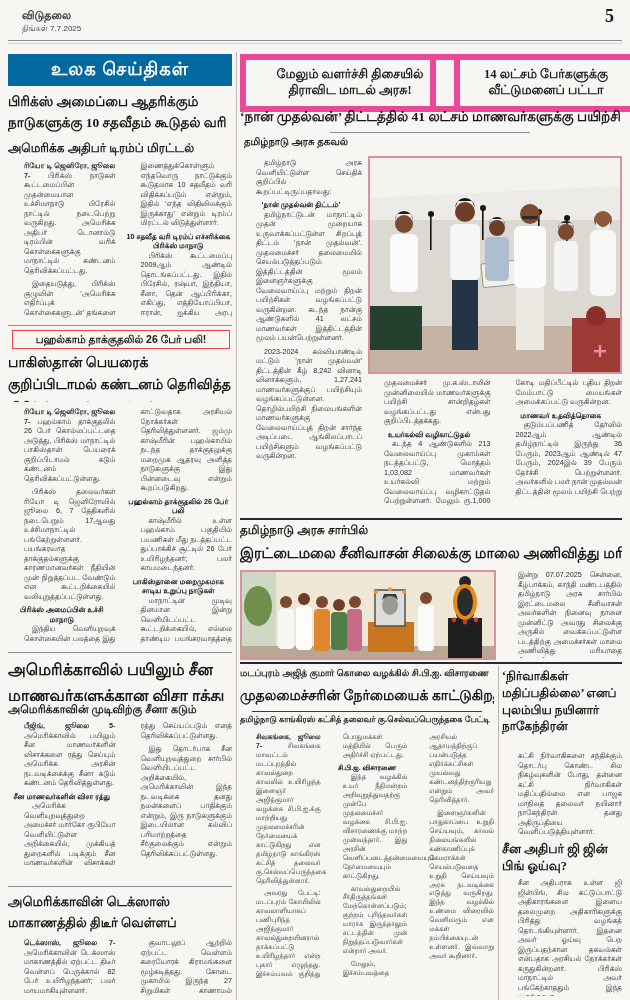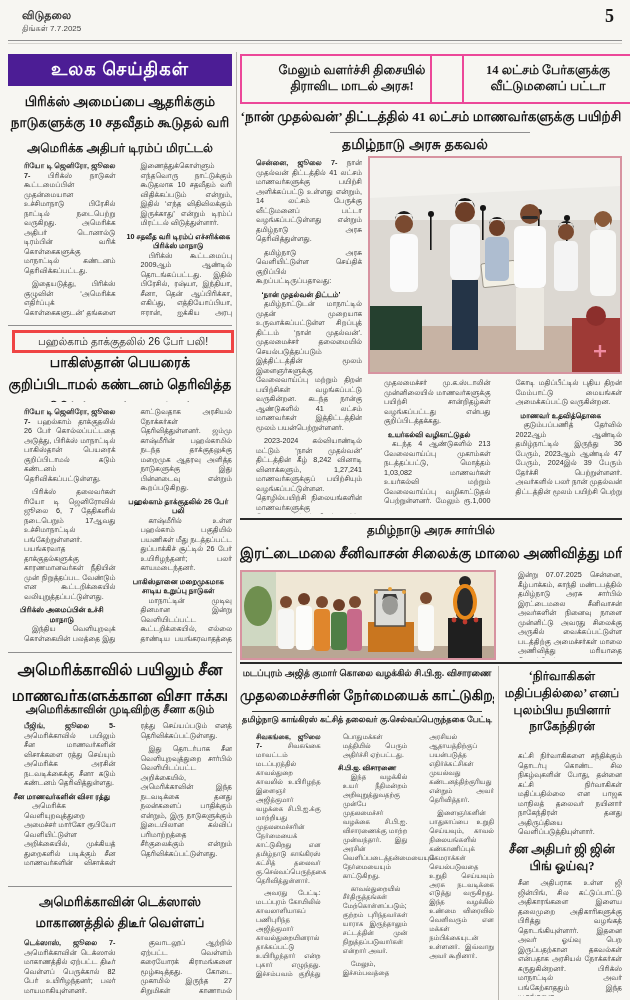--- a/index.html
+++ b/index.html
@@ -3,36 +3,36 @@
 <meta charset="utf-8">
 <style>
   html,body{margin:0;padding:0}
   body{
     width:630px;height:1000px;position:relative;overflow:hidden;
     background:#f7f6f2;color:#1c1c1c;
     font-family:"Liberation Sans","DejaVu Sans",sans-serif;
   }
   .abs{position:absolute}
   .serif{font-family:"Liberation Serif","DejaVu Serif",serif}
-  .center{text-align:center}
+  .center{}
   .bold{font-weight:bold}
   .clip{overflow:hidden}
   .nowrap{white-space:nowrap}
   .hrule{position:absolute;height:1px;background:#8f8f8f}
   .hrule.heavy{height:2px;background:#2a2a2a}
   .vrule{position:absolute;width:1px;background:#b9b6b0}
   .banner{
-    background:#4c1d95;color:#fdfdfd;font-weight:bold;
+    background:#0369a1;color:#fdfdfd;font-weight:bold;
     font-family:"Liberation Serif","DejaVu Serif",serif;
     display:flex;align-items:center;justify-content:center;letter-spacing:1px;
   }
   .headline{font-family:"Liberation Serif","DejaVu Serif",serif;font-weight:bold;color:#161616}
-  .kickbox{border:3px solid #ef4444;display:flex;align-items:center;justify-content:center;font-weight:normal}
-  .headbox{border:2px solid #ec4899;display:flex;align-items:center;justify-content:center;
-    font-family:"Liberation Serif","DejaVu Serif",serif;font-weight:bold;text-align:center;padding:1px 20px;line-height:1.25}
+  .kickbox{border:1px solid #ef4444;display:flex;align-items:center;justify-content:center;font-weight:bold}
+  .headbox{border:6px solid #ec4899;display:flex;align-items:center;justify-content:center;
+    font-family:"Liberation Serif","DejaVu Serif",serif;font-weight:bold;text-align:center;padding:1px 14px;line-height:1.25}
   .bodytext{font-size:7.2px;line-height:1.32;text-align:justify;color:#2b2b2b}
   .bodytext p{margin:0 0 4px 16px;text-indent:8px}
   .bodytext p.noind{text-indent:0}
   .bodytext .sh{font-weight:bold;text-align:center;text-indent:0;margin:0 0;color:#111}
   .dateline{font-weight:bold}
   .cols2{column-count:2;column-gap:9px}
   .cols3{column-count:3;column-gap:6px}
   .photo{border:2px solid #d793a0;background:#e7e3dc}
   .photo svg{display:block}
 </style>
@@ -96,24 +96,23 @@
   <p class="noind"><span class="dateline">டெக்ஸாஸ், ஜூலை 7-</span> <span>அமெரிக்காவின் டெக்ஸாஸ் மாகாணத்தில் ஏற்பட்ட திடீர் வெள்ளப் பெருக்கால் 82 பேர் உயிரிழந்தனர்; பலர் மாயமாகியுள்ளனர்.</span></p>
   <p>குவாடலூப் ஆற்றில் ஏற்பட்ட வெள்ளம் கரையோரக் கிராமங்களை மூழ்கடித்தது. கோடை முகாமில் இருந்த 27 சிறுமிகள் காணாமல் போயுள்ளதாக அதிகாரிகள் தெரிவித்தனர்.</p>
 
 </div>
 
 <div class="abs headbox" style="left:240px;top:54px;width:180px;height:44px;font-size:12.5px">மேலும் வளர்ச்சி திசையில் திராவிட மாடல் அரசு!</div>
 <div class="abs headbox" style="left:430px;top:54px;width:192px;height:44px;font-size:12.5px">14 லட்சம் பேர்களுக்கு வீட்டுமனைப் பட்டா</div>
 
 <div class="abs headline center clip nowrap" style="left:240px;top:105px;width:382px;height:24px;font-size:13.5px;line-height:24px">‘நான் முதல்வன்’ திட்டத்தில் 41 லட்சம் மாணவர்களுக்கு பயிற்சி</div>
 <div class="hrule" style="left:330px;top:132px;width:200px"></div>
-<div class="abs bold center clip" style="left:224px;top:136px;width:382px;height:16px;font-size:14px">தமிழ்நாடு அரசு தகவல்</div>
+<div class="abs bold center clip" style="left:244px;top:136px;width:382px;height:16px;font-size:10px">தமிழ்நாடு அரசு தகவல்</div>
 
 <div class="abs bodytext clip" style="left:240px;top:158px;width:122px;height:356px">
-  <p class="noind"><span class="dateline">சென்னை, ஜூலை 7-</span> <span>நான் முதல்வன் திட்டத்தில் 41 லட்சம் மாணவர்களுக்கு பயிற்சி அளிக்கப்பட்டு உள்ளது என்றும், 14 லட்சம் பேருக்கு வீட்டுமனைப் பட்டா வழங்கப்பட்டுள்ளது என்றும் தமிழ்நாடு அரசு தெரிவித்துள்ளது.</span></p>
   <p>தமிழ்நாடு அரசு வெளியிட்டுள்ள செய்திக் குறிப்பில் கூறப்பட்டிருப்பதாவது:</p>
   <div class="sh">‘நான் முதல்வன் திட்டம்’</div>
   <p>தமிழ்நாட்டுடன் மாநாட்டில் முதன் முறையாக உருவாக்கப்பட்டுள்ள சிறப்புத் திட்டம் ‘நான் முதல்வன்’. முதலமைச்சர் தலைமையில் செயல்படுத்தப்படும் இத்திட்டத்தின் மூலம் இளைஞர்களுக்கு வேலைவாய்ப்பு மற்றும் திறன் பயிற்சிகள் வழங்கப்பட்டு வருகின்றன. கடந்த நான்கு ஆண்டுகளில் 41 லட்சம் மாணவர்கள் இத்திட்டத்தின் மூலம் பயன்பெற்றுள்ளனர்.</p>
   <p>2023-2024 கல்வியாண்டில் மட்டும் ‘நான் முதல்வன்’ திட்டத்தின் கீழ் 8,242 வினாடி வினாக்களும், 1,27,241 மாணவர்களுக்குப் பயிற்சியும் வழங்கப்பட்டுள்ளன. தொழில்பயிற்சி நிலையங்களின் மாணவர்களுக்கு வேலைவாய்ப்புத் திறன் சார்ந்த அடிப்படை ஆங்கிலப்பாடப் பயிற்சிகளும் வழங்கப்பட்டு வருகின்றன.</p>
 </div>
 
 <div class="abs photo" style="left:368px;top:156px;width:250px;height:214px" aria-label="stage photo">
   <svg width="250" height="214" viewBox="0 0 250 214">
     <rect width="250" height="214" fill="#dcd8d2"></rect>
     <rect width="250" height="62" fill="#ecebe7"></rect>

